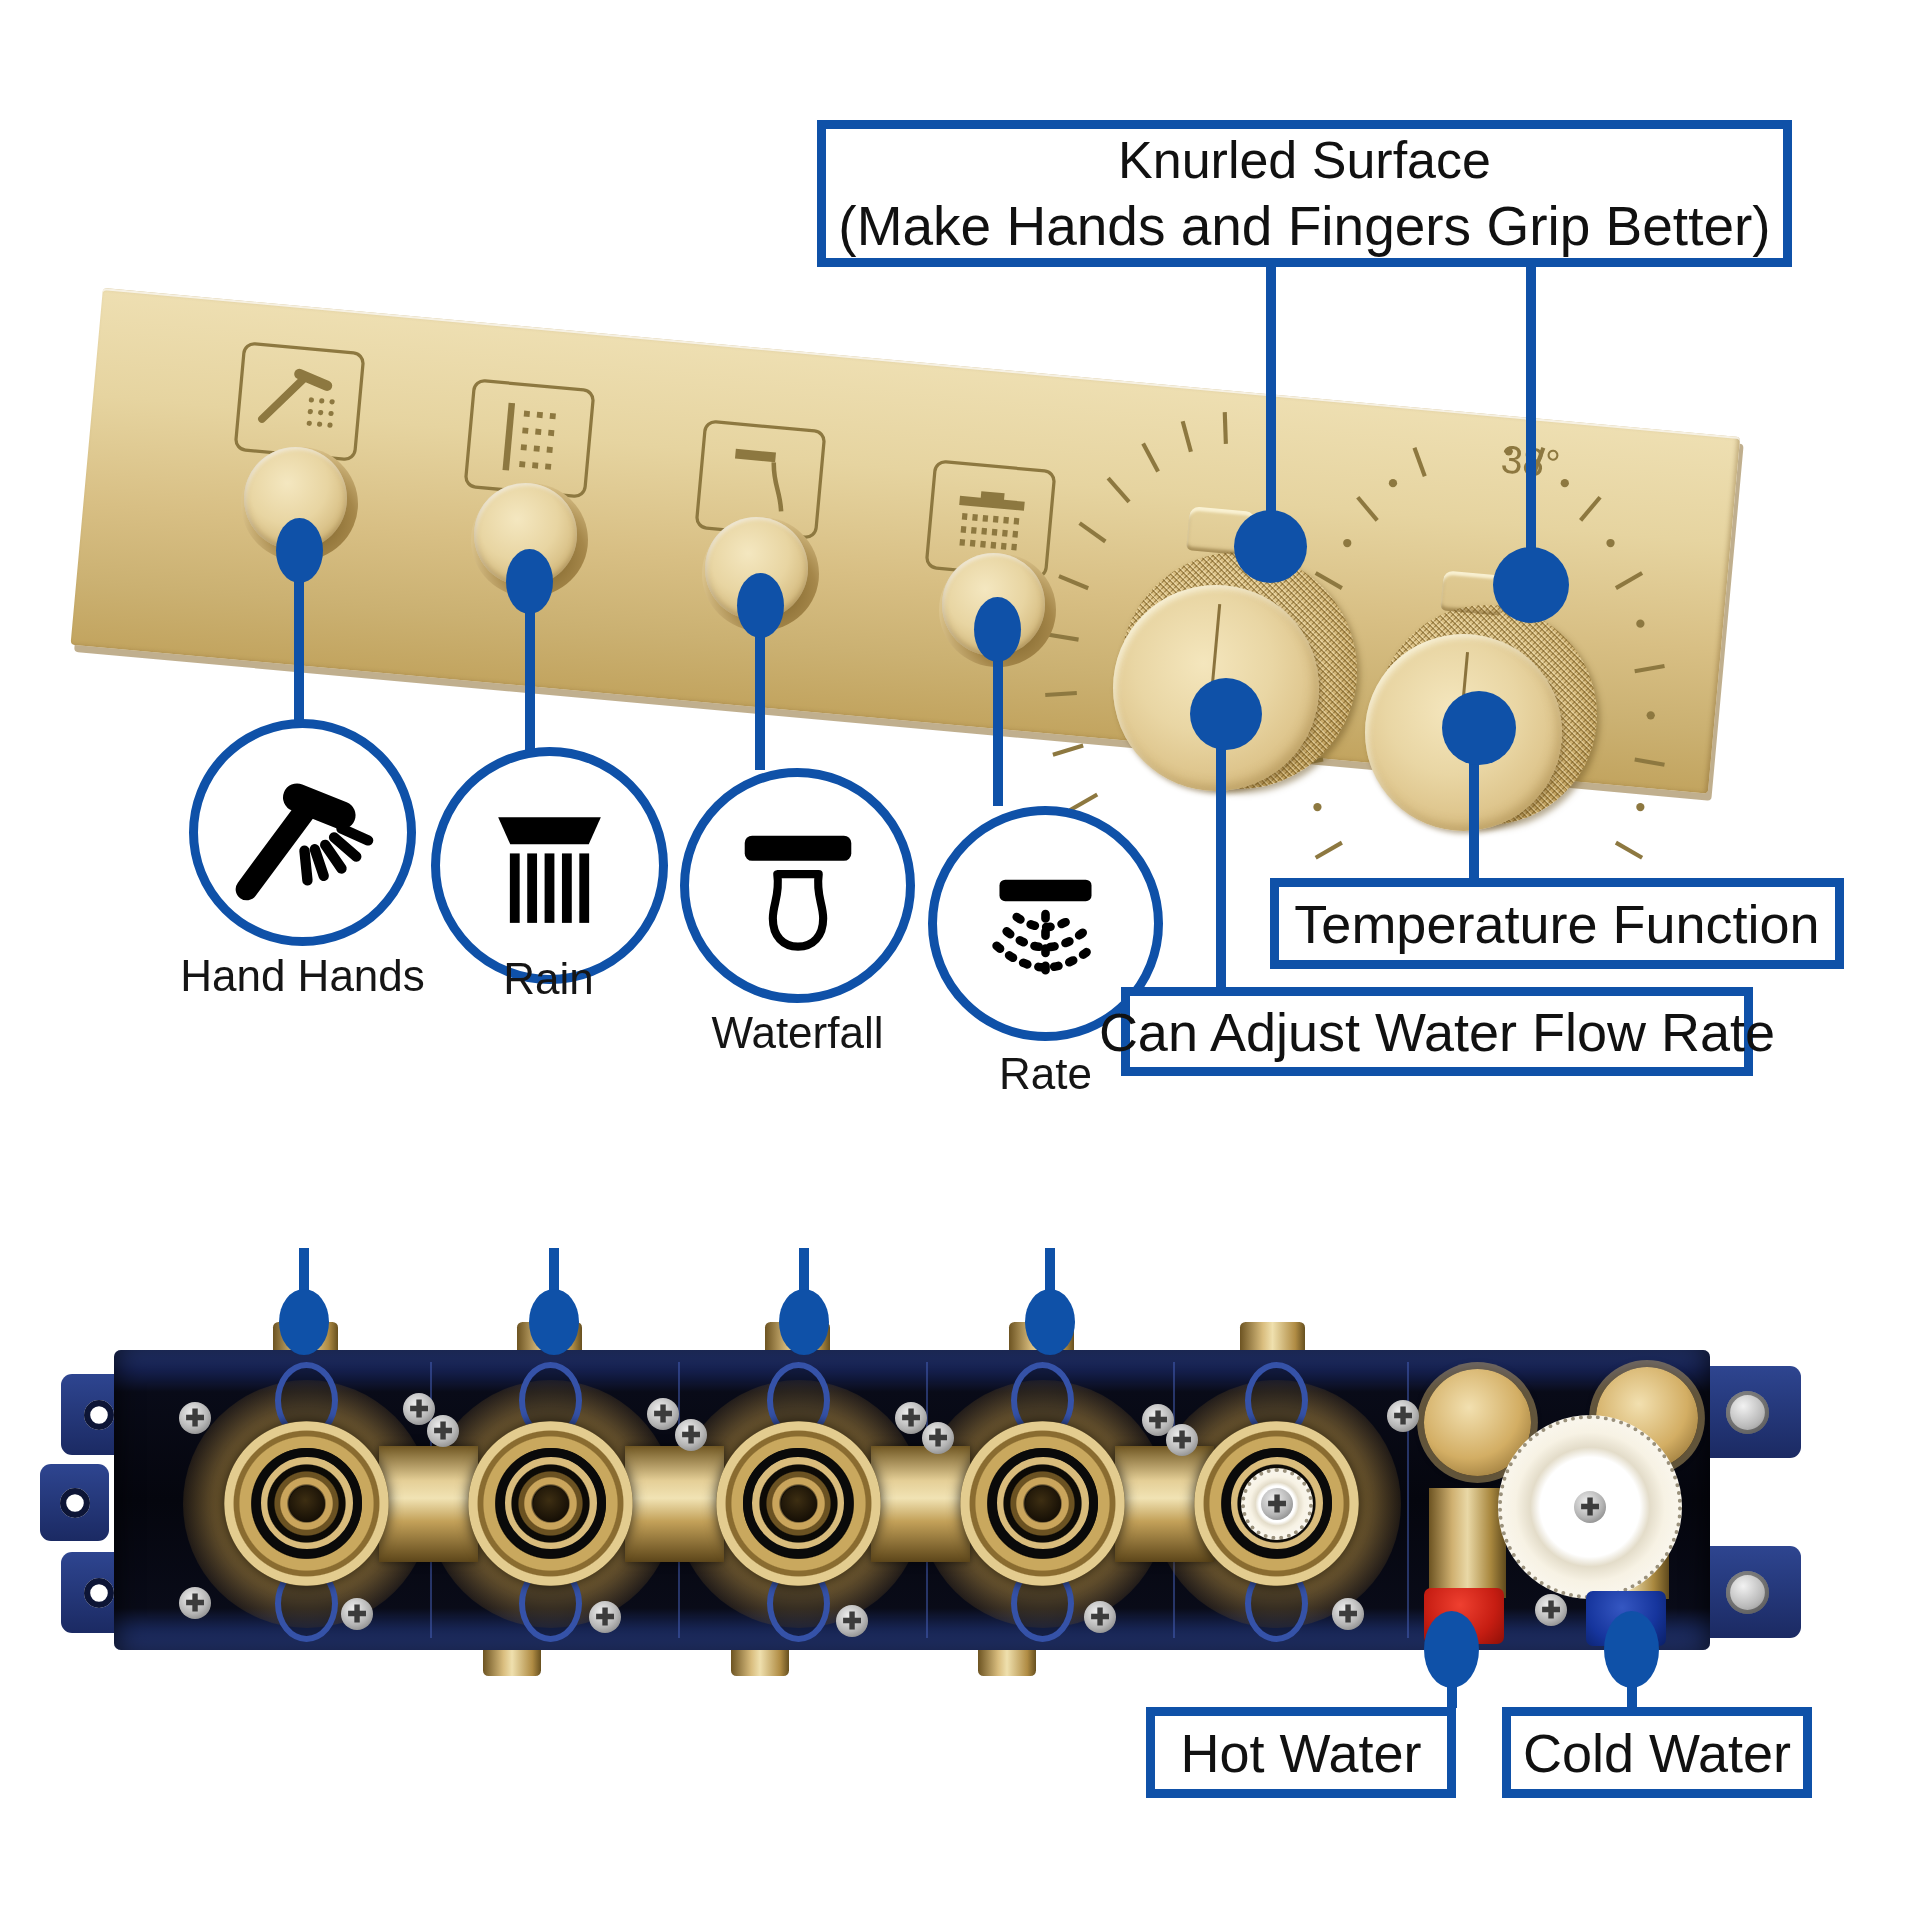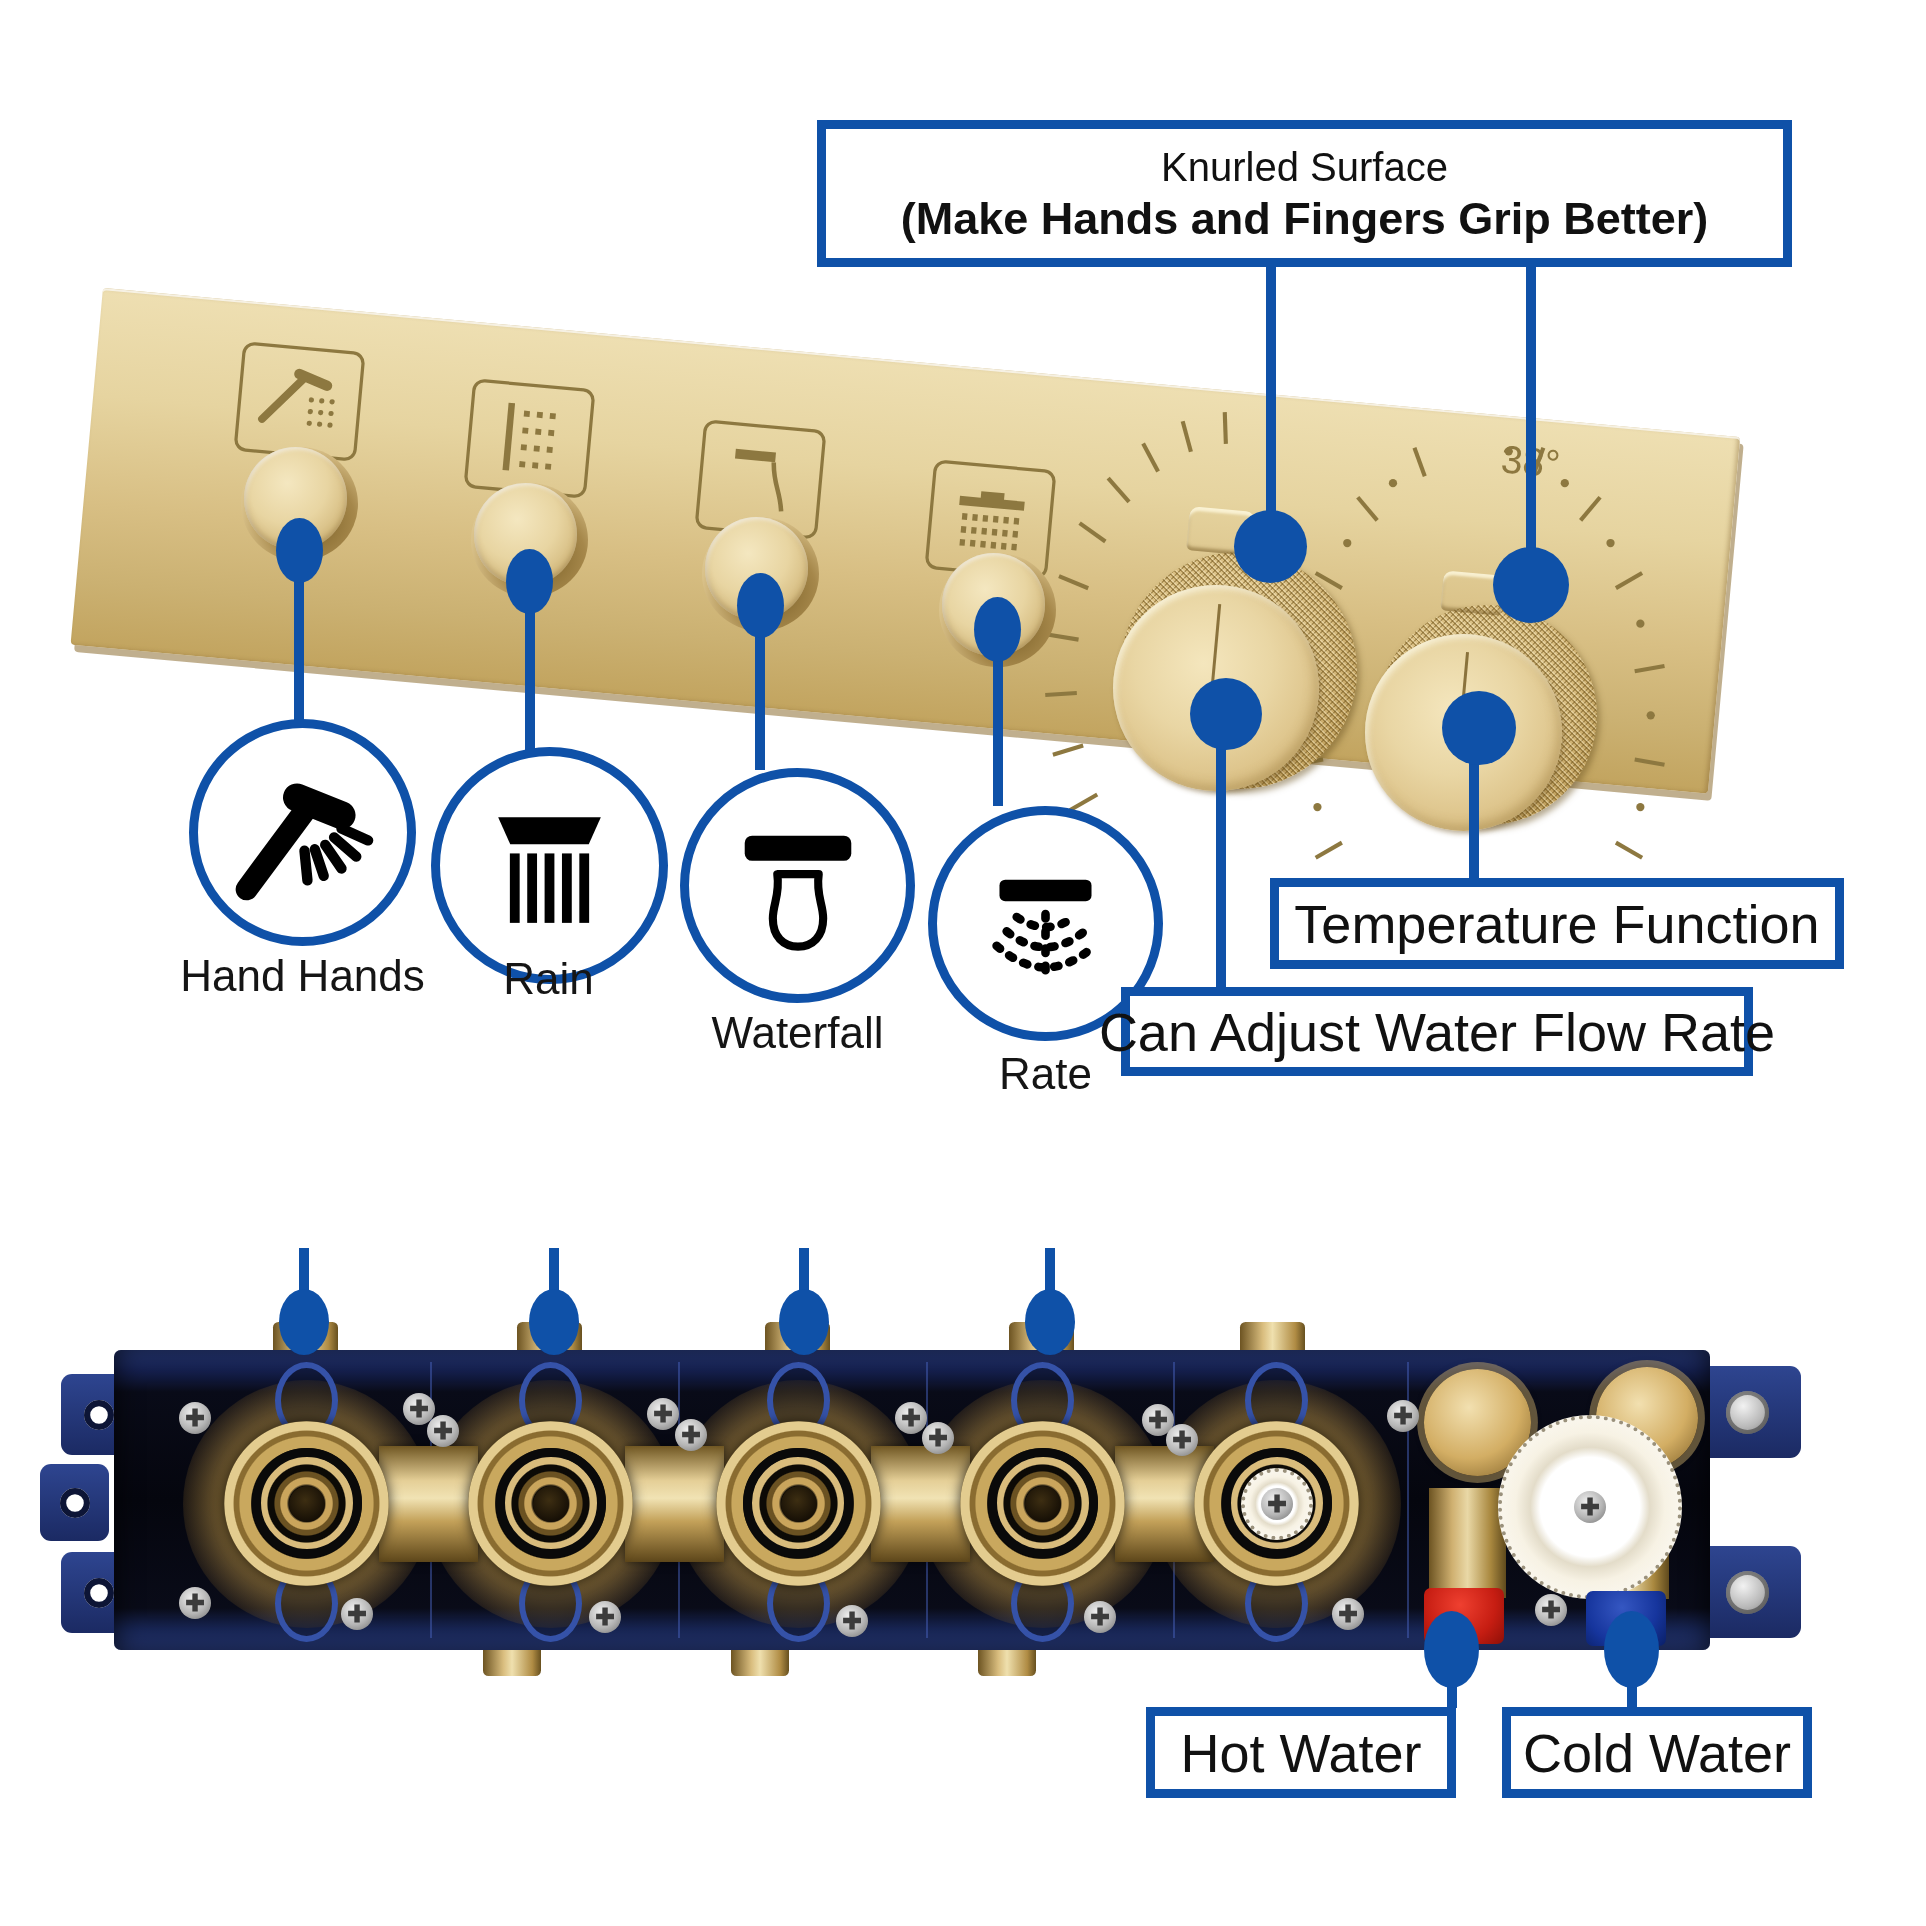--- a/index.html
+++ b/index.html
@@ -2,22 +2,22 @@
 <html style="font-size:11px"><head>
 <meta charset="utf-8">
 <style>
   html,body{margin:0;padding:0;background:#fff;}
   #canvas{position:relative;width:1926px;height:1926px;background:#ffffff;overflow:hidden;
           font-family:"Liberation Sans", sans-serif;}
   
   .cbox{position:absolute;background:#fff;border:9.6px solid #0f51a8;box-sizing:border-box;
         display:flex;flex-direction:column;align-items:center;justify-content:center;
         color:#111;text-align:center;z-index:40;}
-  .cbox .l1{font-size:40px;line-height:1.25;white-space:nowrap;}
-  .cbox .l2{font-size:45px;line-height:1.2;white-space:nowrap;font-weight:bold;}
+  .cbox .l1{font-size:52px;line-height:1.25;white-space:nowrap;}
+  .cbox .l2{font-size:55px;line-height:1.2;white-space:nowrap;}
   .lbl{font-size:54px;white-space:nowrap;}
   
   .aline{position:absolute;width:9.6px;background:#0f51a8;z-index:30;}
   .adot{position:absolute;background:#0f51a8;border-radius:50%;z-index:31;}
   
   #plate{position:absolute;left:103px;top:288px;width:1644px;height:358px;
          transform:rotate(5.2deg);transform-origin:top left;border-radius:4.1px;
          background:linear-gradient(180deg,#eedfb2 0%,#e6d4a0 30%,#d8bf84 60%,#cbb172 82%,#c2a45f 100%);
          box-shadow:4.1px 6.9px 0 rgba(140,110,50,.55), inset 0 2.1px 0 rgba(255,255,255,.7), inset -2.8px 0 4.1px rgba(120,90,40,.35);
          z-index:5;}

